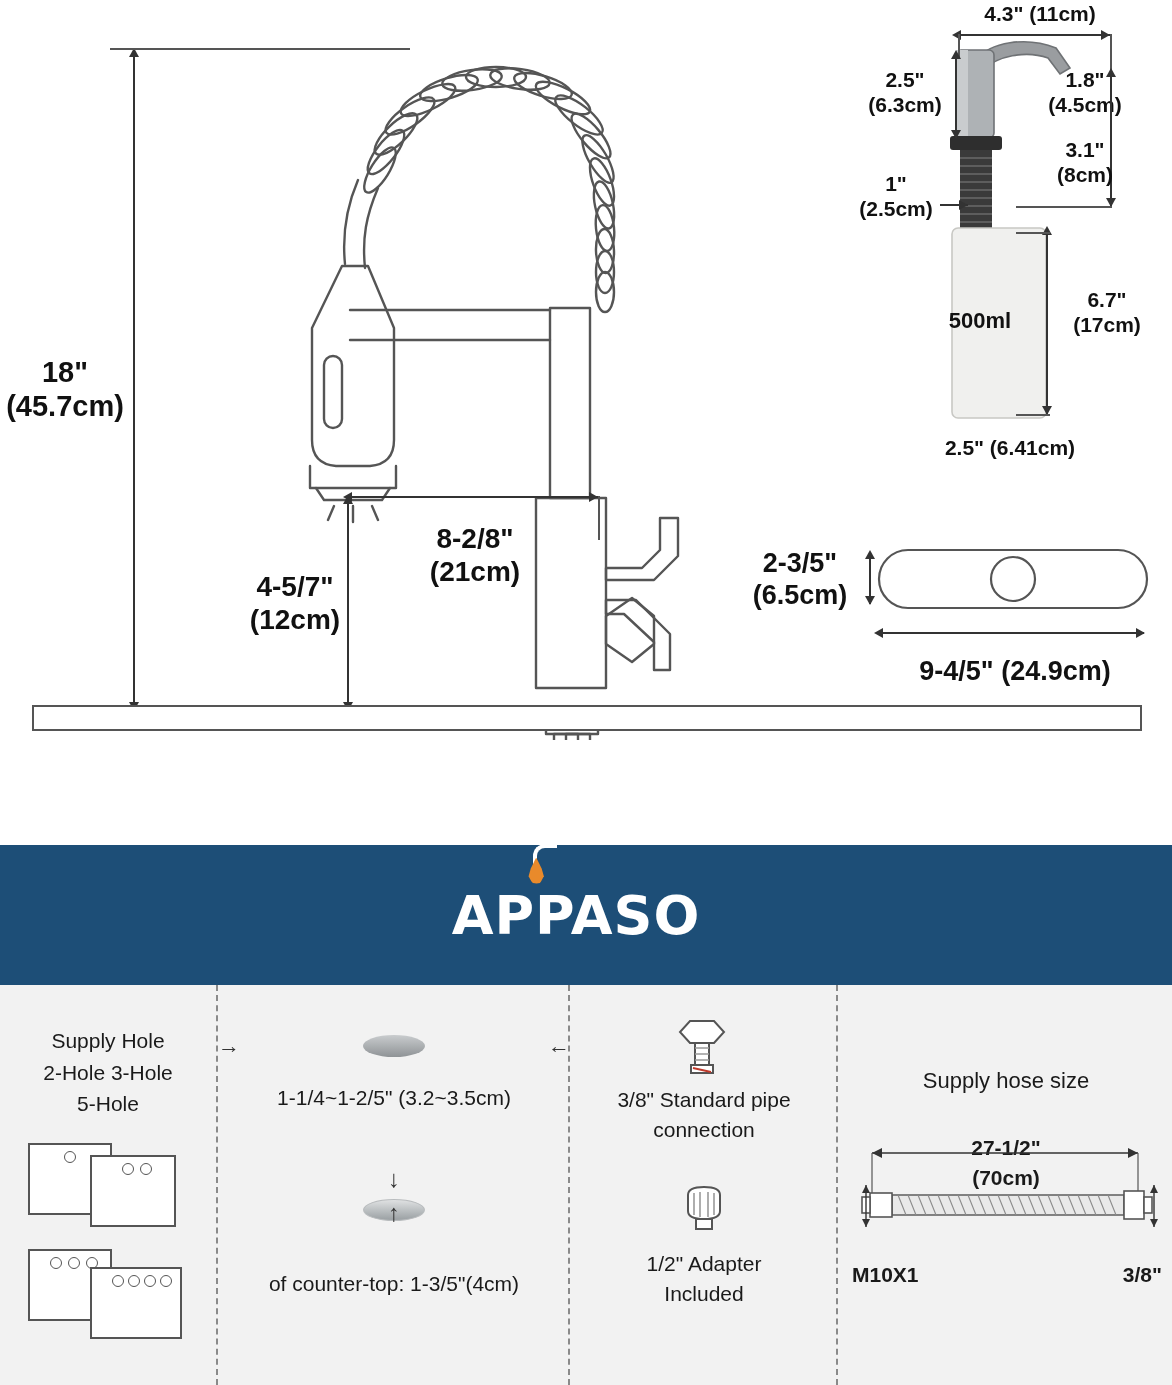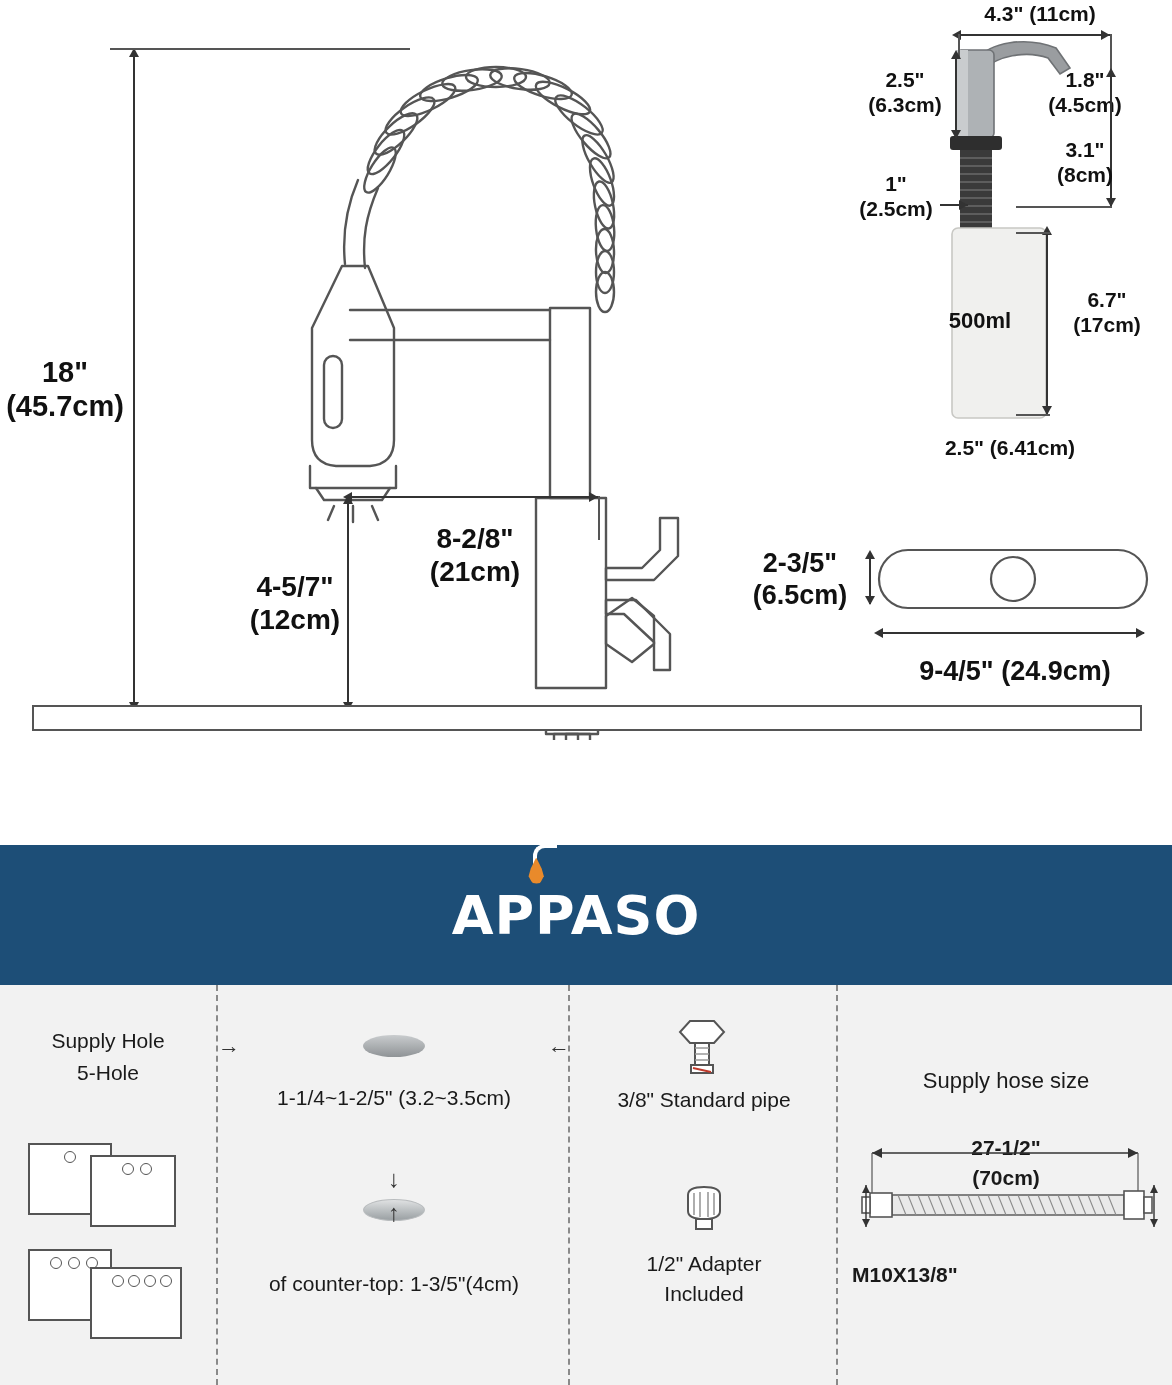--- a/index.html
+++ b/index.html
@@ -278,20 +278,21 @@
       <div class="logo-text">APPASO</div>
     </div>
   </div>
 </div>
 
 <div id="features">
 
   <div class="fcol c1">
     <div class="ftext" style="padding-top:14px;line-height:1.5;">
       <div>Supply Hole</div>
+      <div>2-Hole  3-Hole</div>
       <div>5-Hole</div>
     </div>
 
     <div class="abs" style="left:28px;top:150px;width:170px;height:90px;">
       <div class="sinkbox" style="left:0;top:8px;width:84px;height:72px;"></div>
       <div class="sinkhole" style="left:36px;top:16px;width:10px;height:10px;"></div>
       <div class="sinkbox" style="left:62px;top:20px;width:86px;height:72px;"></div>
       <div class="sinkhole" style="left:94px;top:28px;width:10px;height:10px;"></div>
       <div class="sinkhole" style="left:112px;top:28px;width:10px;height:10px;"></div>
     </div>
@@ -332,20 +333,21 @@
   <div class="fcol c3">
     <svg class="abs" style="left:104px;top:30px;" width="60" height="64" viewBox="0 0 60 64">
       <polygon points="16,6 40,6 50,17 40,28 16,28 6,17" fill="#ffffff" stroke="#555" stroke-width="2"></polygon>
       <rect x="21" y="28" width="14" height="22" fill="#ffffff" stroke="#555" stroke-width="2"></rect>
       <path d="M21 33 H35 M21 39 H35 M21 45 H35" stroke="#999" stroke-width="1.4"></path>
       <rect x="17" y="50" width="22" height="8" fill="#ffffff" stroke="#555" stroke-width="2"></rect>
       <path d="M19 53 L37 57" stroke="#c0392b" stroke-width="2"></path>
     </svg>
     <div class="ftext abs" style="left:4px;top:100px;width:260px;">
       <div>3/8" Standard pipe</div>
+      <div>connection</div>
     </div>
     <svg class="abs" style="left:108px;top:196px;" width="52" height="56" viewBox="0 0 52 56">
       <path d="M10 14 Q10 6 26 6 Q42 6 42 14 L42 30 Q42 38 26 38 Q10 38 10 30 Z" fill="#ffffff" stroke="#555" stroke-width="2"></path>
       <path d="M16 12 V34 M22 11 V36 M30 11 V36 M36 12 V34" stroke="#9a9a9a" stroke-width="1.6"></path>
       <rect x="18" y="38" width="16" height="10" fill="#ffffff" stroke="#555" stroke-width="2"></rect>
     </svg>
     <div class="ftext abs" style="left:4px;top:264px;width:260px;">
       <div>1/2" Adapter</div>
       <div>Included</div>
     </div>
@@ -376,19 +378,19 @@
       <path d="M14 50 V92" stroke="#333" stroke-width="1.4"></path>
       <polygon points="14,50 10,58 18,58" fill="#333"></polygon>
       <polygon points="14,92 10,84 18,84" fill="#333"></polygon>
 
       <rect x="272" y="56" width="20" height="28" fill="#ffffff" stroke="#555" stroke-width="1.6"></rect>
       <rect x="292" y="62" width="8" height="16" fill="#ffffff" stroke="#555" stroke-width="1.6"></rect>
       <path d="M302 50 V92" stroke="#333" stroke-width="1.4"></path>
       <polygon points="302,50 298,58 306,58" fill="#333"></polygon>
       <polygon points="302,92 298,84 306,84" fill="#333"></polygon>
     </svg>
-    <div class="abs" style="left:14px;top:278px;width:310px;display:flex;justify-content:flex-start;font-size:21px;font-weight:700;">
+    <div class="abs" style="left:14px;top:278px;width:310px;display:flex;justify-content:space-between;font-size:21px;font-weight:700;">
       <span>M10X1</span>
       <span>3/8"</span>
     </div>
   </div>
 
 </div>
 
 </body></html>

